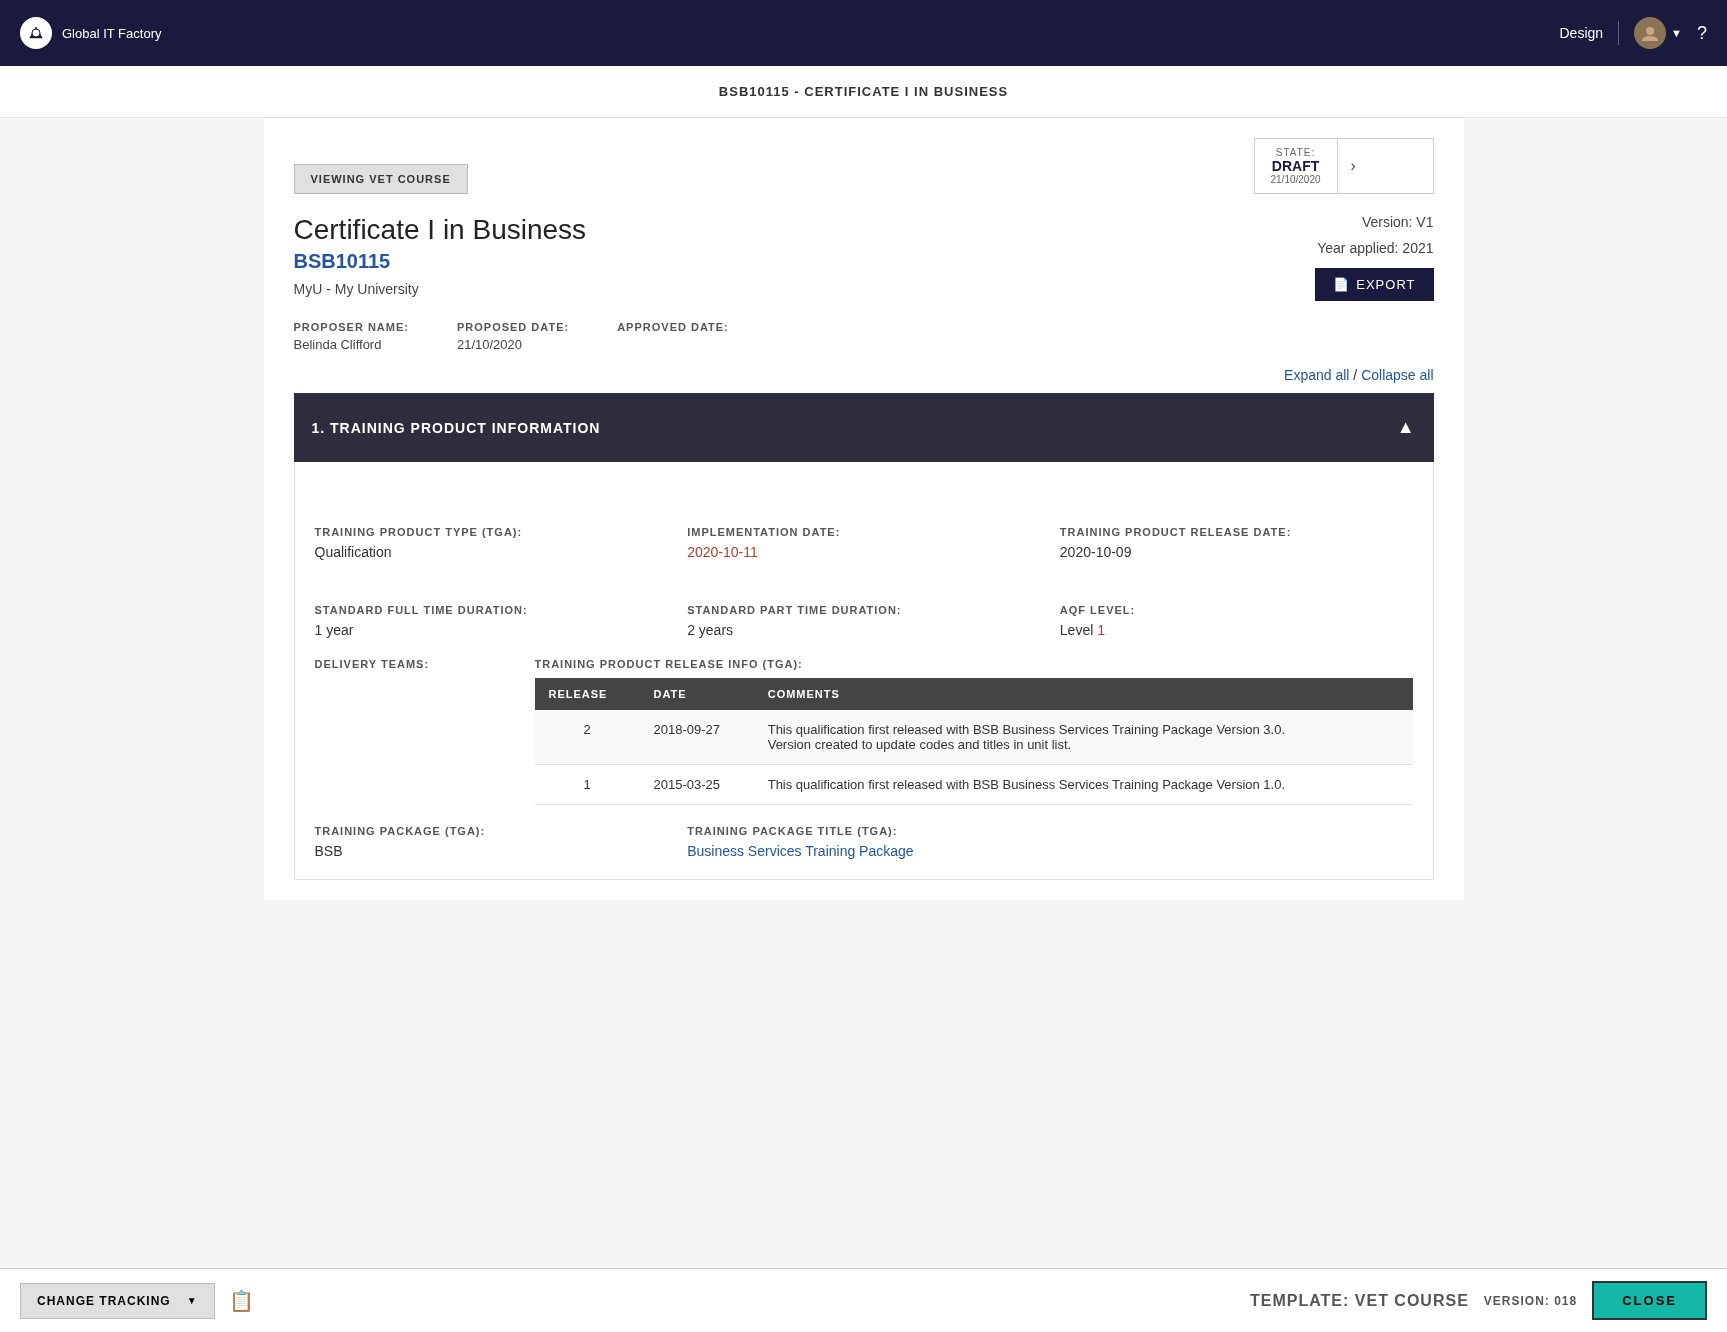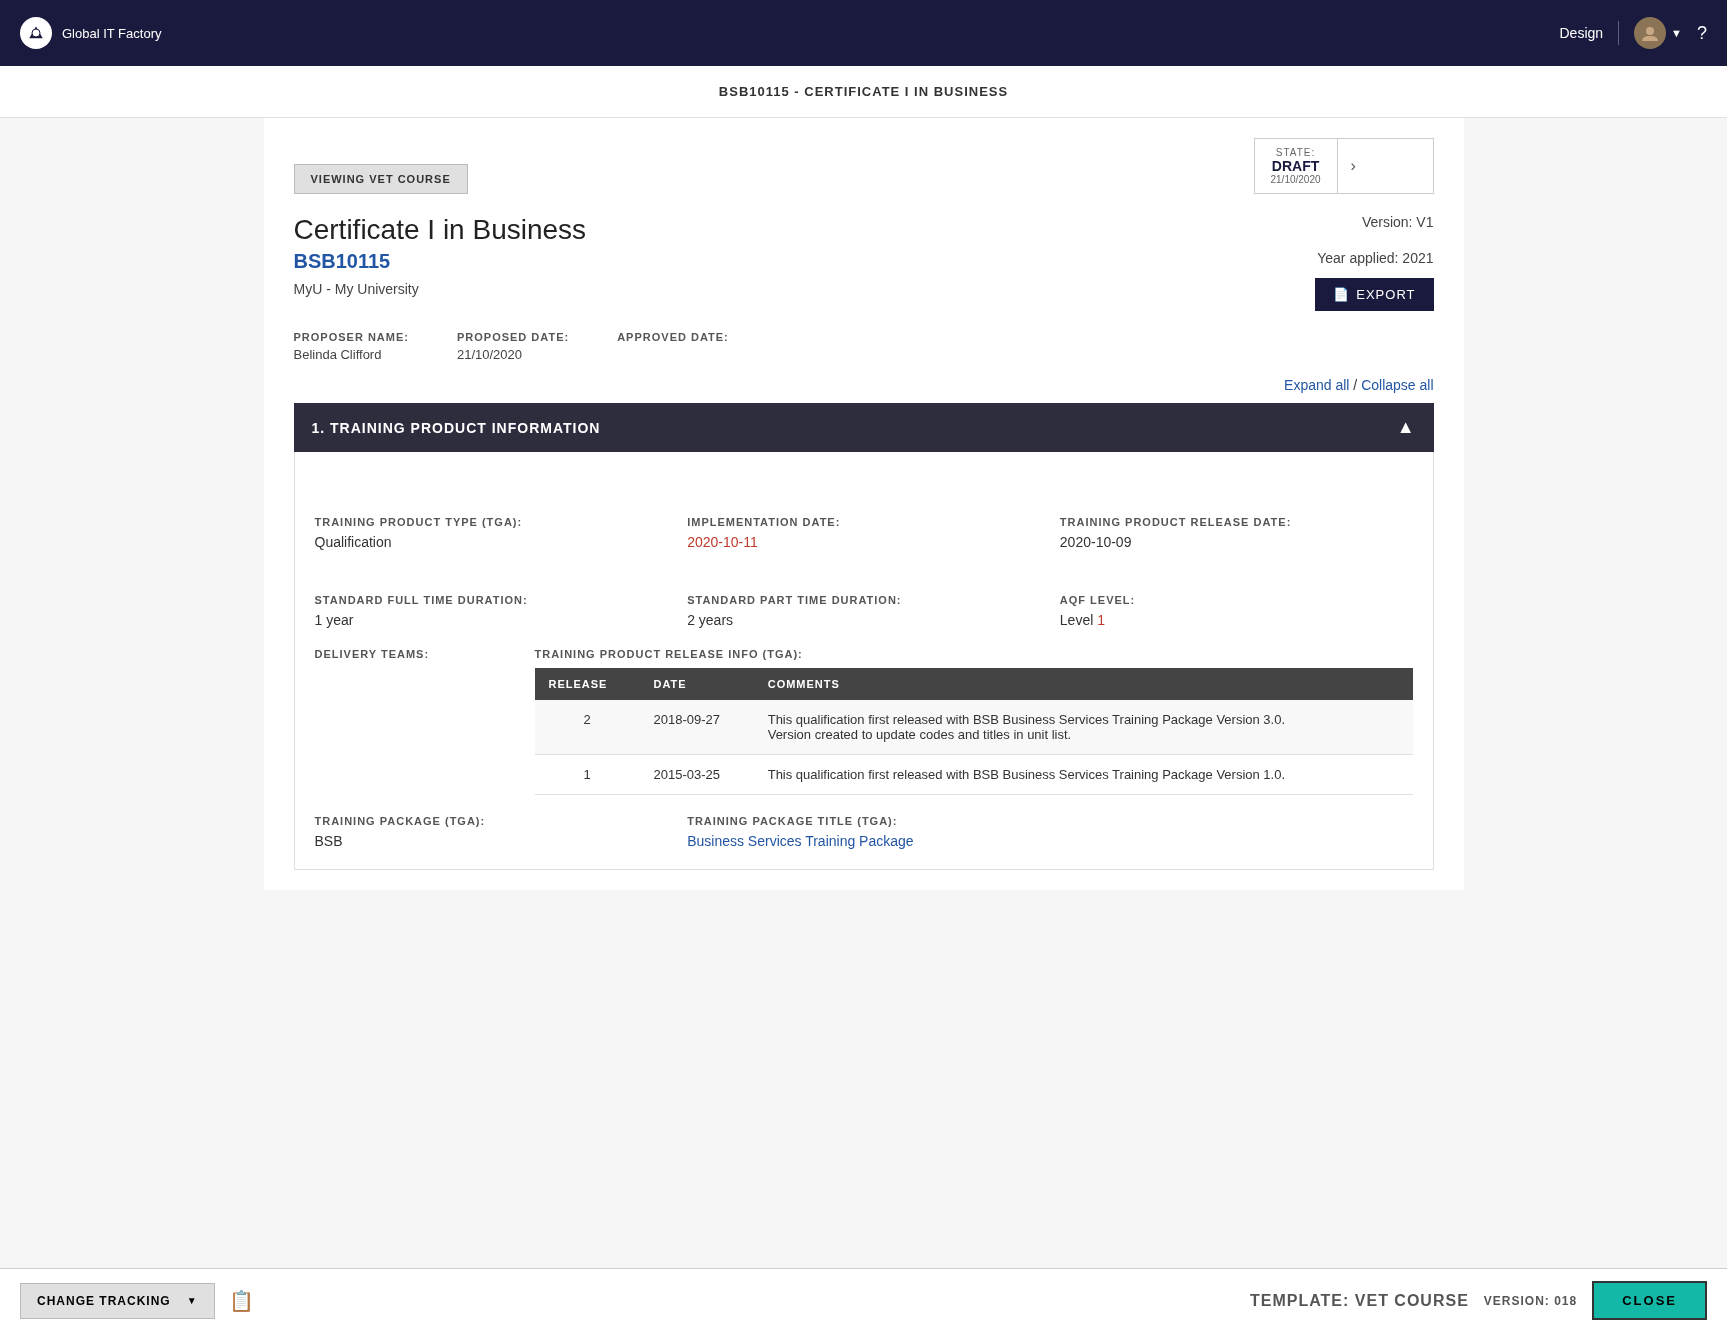--- a/index.html
+++ b/index.html
@@ -172,21 +172,21 @@
     .course-org {
       font-size: 14px;
       color: #444;
     }
     .version-area {
       text-align: right;
     }
     .version-text {
       font-size: 14px;
       color: #444;
-      margin-bottom: 20px;
+      margin-bottom: 10px;
     }
     .year-applied {
       font-size: 14px;
       color: #444;
       margin-bottom: 12px;
     }
     .export-btn {
       background: #1a1a3e;
       color: white;
       border: none;
@@ -229,21 +229,21 @@
     .expand-collapse a {
       color: #2255a4;
       text-decoration: none;
       cursor: pointer;
     }
 
     
     .section-header {
       background: #2d2d3e;
       color: white;
-      padding: 14px 18px;
+      padding: 24px 18px;
       display: flex;
       justify-content: space-between;
       align-items: center;
       font-size: 14px;
       font-weight: bold;
       letter-spacing: 1px;
       text-transform: uppercase;
       margin-bottom: 0;
     }
     .section-toggle {

